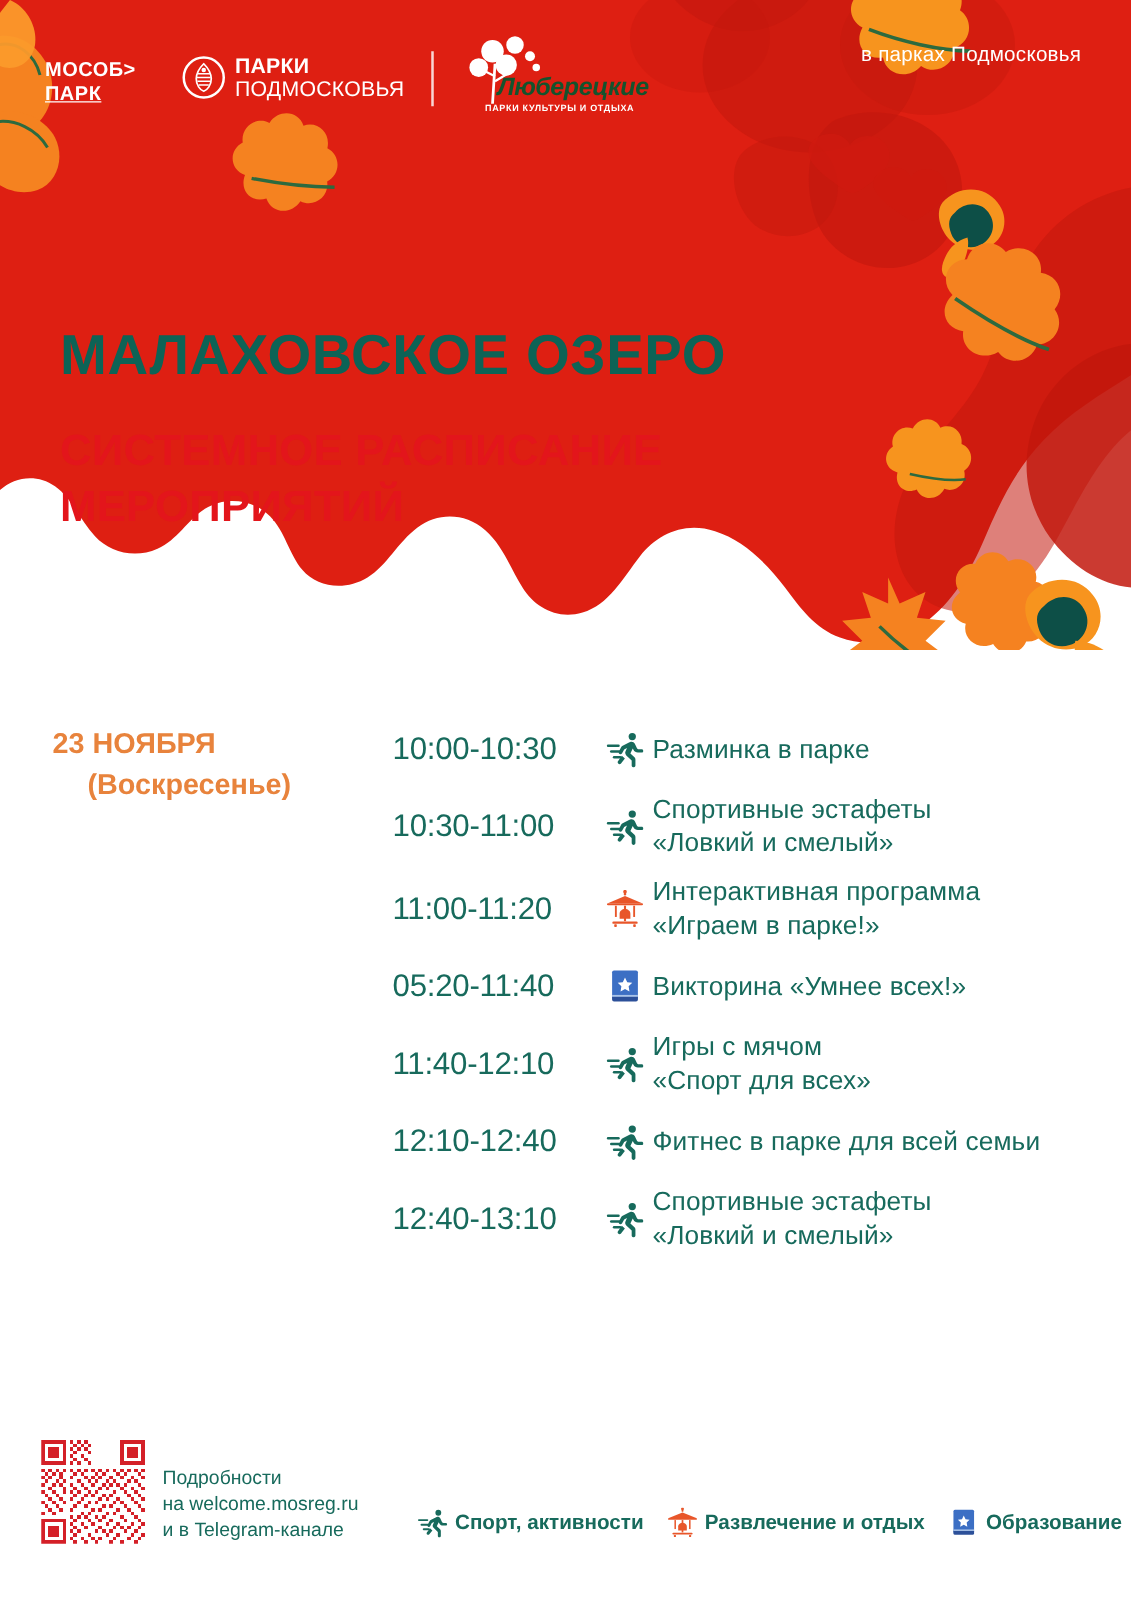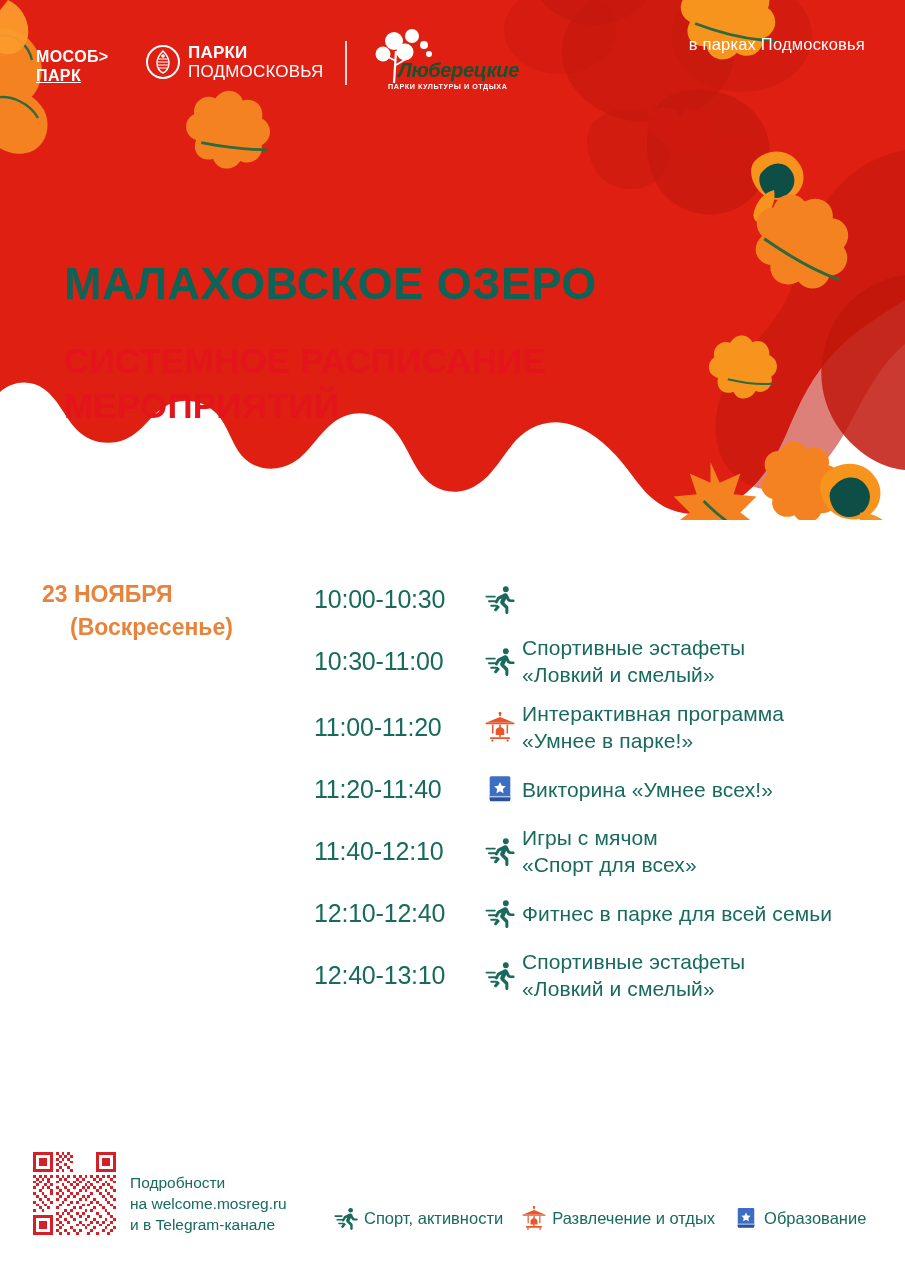--- a/index.html
+++ b/index.html
@@ -92,21 +92,21 @@
     letter-spacing: 2px;
     text-align: right;
     padding-right: 4px;
   }
   .logo-osen-sub {
     color: #ffffff; font-size: 16.5px; letter-spacing: 0.2px;
     text-align: right; padding-right: 6px; margin-top: 2px;
   }
 
   
-  .titles { position: absolute; left: 48px; top: 258px; z-index: 8; margin-left: 16px; }
+  .titles { position: absolute; left: 48px; top: 258px; z-index: 8; }
   .title-main {
     color: #0d6356;
     font-size: 45px; line-height: 52px;
     font-weight: 700; letter-spacing: 0.5px;
     white-space: nowrap;
   }
   .title-sub {
     margin-top: 28px;
     color: #e3151b;
     font-size: 35px; line-height: 45px;
@@ -164,21 +164,21 @@
     position: absolute; left: 130px; top: 32px;
     color: #176a5c;
     font-size: 15.5px; line-height: 21px;
   }
   .details .l { display: block; }
 
   .legend {
     position: absolute; left: 333px; top: 65px;
     display: flex; align-items: center; gap: 18px;
   }
-  .legend-item { display: flex; align-items: center; gap: 5px; }
+  .legend-item { display: flex; align-items: center; gap: 5px; font-weight: bold; }
   .legend-label { color: #176a5c; font-size: 16.5px; line-height: 20px; }
   .legend-ico { width: 26px; height: 26px; display: flex; align-items: center; justify-content: center; }
 
   svg { display: block; }
 </style>
 </head>
 <body>
 
 <div id="poster">
 
@@ -372,20 +372,21 @@
       <circle cx="22.2" cy="5.6" r="3.1"></circle>
       <path d="M20.4 10.2c1.6-.6 3.3.1 4 1.6l1.7 3.6c.3.7 1 1.1 1.7 1.1h2.4c.8 0 1.4.6 1.4 1.4s-.6 1.4-1.4 1.4h-3.2c-1.6 0-3.1-.9-3.8-2.4l-.6-1.2-2 4.3 3.5 3.3c.5.5.8 1.2.8 1.9v5.1c0 .9-.7 1.6-1.6 1.6s-1.6-.7-1.6-1.6v-4.3l-4.6-4.3c-.9-.9-1.2-2.2-.7-3.3l1.3-3-2.4 1.2-1.8 3.3c-.4.8-1.4 1-2.1.6-.8-.4-1-1.4-.6-2.1l2-3.8c.3-.5.7-.9 1.2-1.2l5.4-2.8z"></path>
       <path d="M12.6 28.5c-.5.7-1.5.9-2.2.4-.7-.5-.9-1.5-.4-2.2l3.3-4.7 2.6 2.4-3.3 4.1z"></path>
       <rect x="0.5" y="12.4" width="11" height="2.1" rx="1.05"></rect>
       <rect x="3.2" y="17.3" width="9" height="2.1" rx="1.05"></rect>
       <rect x="5.6" y="22.2" width="7.4" height="2.1" rx="1.05"></rect>
     </g>
   </svg>
 </span>
           </div>
+          <div class="row-title"><span>Разминка в парке</span></div>
         </div>
         <div class="row two-line">
           <div class="row-time">10:30-11:00</div>
           <div class="row-icon">
             <span style="display: flex; align-items: center;">
   <svg viewBox="0 0 32 32" width="30" height="30" aria-hidden="true">
     <g fill="#176a5c">
       <circle cx="22.2" cy="5.6" r="3.1"></circle>
       <path d="M20.4 10.2c1.6-.6 3.3.1 4 1.6l1.7 3.6c.3.7 1 1.1 1.7 1.1h2.4c.8 0 1.4.6 1.4 1.4s-.6 1.4-1.4 1.4h-3.2c-1.6 0-3.1-.9-3.8-2.4l-.6-1.2-2 4.3 3.5 3.3c.5.5.8 1.2.8 1.9v5.1c0 .9-.7 1.6-1.6 1.6s-1.6-.7-1.6-1.6v-4.3l-4.6-4.3c-.9-.9-1.2-2.2-.7-3.3l1.3-3-2.4 1.2-1.8 3.3c-.4.8-1.4 1-2.1.6-.8-.4-1-1.4-.6-2.1l2-3.8c.3-.5.7-.9 1.2-1.2l5.4-2.8z"></path>
       <path d="M12.6 28.5c-.5.7-1.5.9-2.2.4-.7-.5-.9-1.5-.4-2.2l3.3-4.7 2.6 2.4-3.3 4.1z"></path>
@@ -412,24 +413,24 @@
       <rect x="7.4" y="13.4" width="1.6" height="9.6"></rect>
       <rect x="23" y="13.4" width="1.6" height="9.6"></rect>
       <path d="M16 16.2c2.6 0 4.6 1.8 4.6 4v4.4h-9.2v-4.4c0-2.2 2-4 4.6-4z"></path>
       <rect x="5.2" y="26.8" width="21.6" height="2.1" rx="1.05"></rect>
       <rect x="6.8" y="29.3" width="2.2" height="2.2" rx=".6"></rect>
       <rect x="23" y="29.3" width="2.2" height="2.2" rx=".6"></rect>
     </g>
   </svg>
 </span>
           </div>
-          <div class="row-title"><span>Интерактивная программа</span><span class="l2">«Умнее в парке!»</span></div>
+          <div class="row-title"><span>Интерактивная программа</span><span class="l2">«Играем в парке!»</span></div>
         </div>
         <div class="row">
-          <div class="row-time">11:20-11:40</div>
+          <div class="row-time">05:20-11:40</div>
           <div class="row-icon">
             <span style="display: flex; align-items: center;">
   <svg viewBox="0 0 32 32" width="30" height="30" aria-hidden="true">
     <rect x="5" y="2.5" width="22" height="25" rx="1.6" fill="#3c6fc4"></rect>
     <rect x="5" y="24" width="22" height="5" rx="1.6" fill="#2c5099"></rect>
     <rect x="5" y="23.4" width="22" height="1.6" fill="#a9c3e8"></rect>
     <path d="M16 8.6 l1.9 3.9 4.3.6-3.1 3 .7 4.3-3.8-2-3.8 2 .7-4.3-3.1-3 4.3-.6z" fill="#ffffff"></path>
   </svg>
 </span>
           </div>

